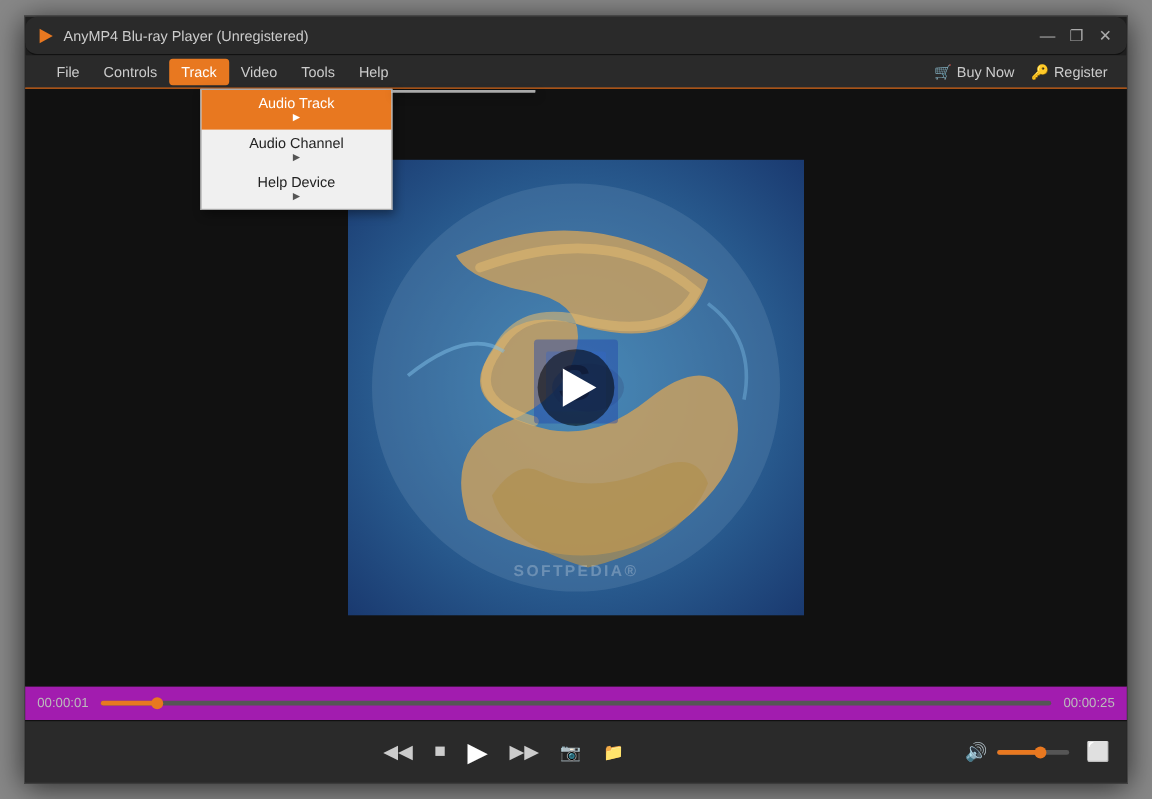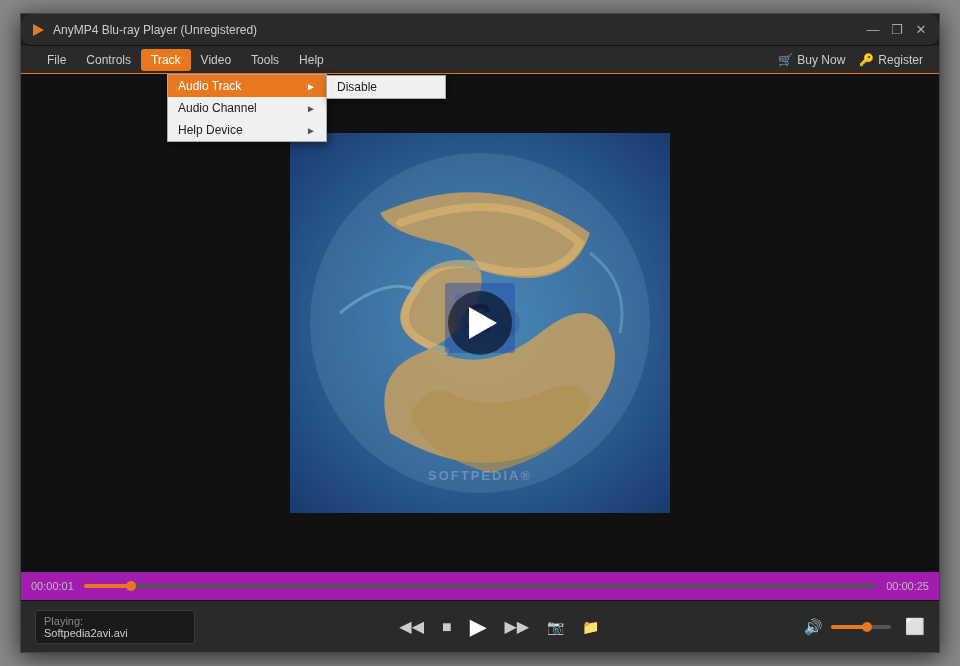--- a/index.html
+++ b/index.html
@@ -317,20 +317,21 @@
       transform: translate(-50%, -50%);
     }
     .fullscreen-btn {
       color: #ccc;
       font-size: 16px;
       cursor: pointer;
       margin-left: 6px;
     }
     .sub-row {
       position: relative;
+      flex-direction: column;
     }
     .sub-row .sub-panel {
       display: none;
       position: absolute;
       left: 100%;
       top: 0;
       background: #f0f0f0;
       border: 1px solid #aaa;
       min-width: 120px;
       box-shadow: 2px 3px 8px rgba(0,0,0,0.4);
@@ -363,23 +364,20 @@
     <div class="menu-item">Help</div>
 
     <div class="dropdown-container" style="left: 146px;">
       <div class="dropdown">
 
         <div class="sub-row dropdown-item highlighted">
           <span>Audio Track</span>
           <span class="arrow">►</span>
 
           <div class="sub-panel" style="display: block;">
-            <div class="sub-dropdown-item">
-              <span>Disable</span>
-            </div>
           </div>
         </div>
 
         <div class="sub-row dropdown-item">
           <span>Audio Channel</span>
           <span class="arrow">►</span>
 
         </div>
 
         <div class="sub-row dropdown-item">
@@ -443,24 +441,20 @@
     <span class="time-text">00:00:01</span>
     <div class="progress-track">
       <div class="progress-fill"></div>
       <div class="progress-thumb"></div>
     </div>
     <span class="time-text">00:00:25</span>
   </div>
 
   <div class="controls-bar">
 
-    <div class="playing-info">
-      <div class="playing-label">Playing:</div>
-      <div class="playing-file">Softpedia2avi.avi</div>
-    </div>
 
     <div class="center-controls">
       <button class="ctrl-btn" title="Rewind">◀◀</button>
       <button class="ctrl-btn" title="Stop">■</button>
       <button class="ctrl-btn play-main" title="Play">▶</button>
       <button class="ctrl-btn" title="Forward">▶▶</button>
       <button class="ctrl-btn" title="Screenshot" style="font-size:14px;">📷</button>
       <button class="ctrl-btn" title="Open Folder" style="font-size:14px;">📁</button>
     </div>
 

